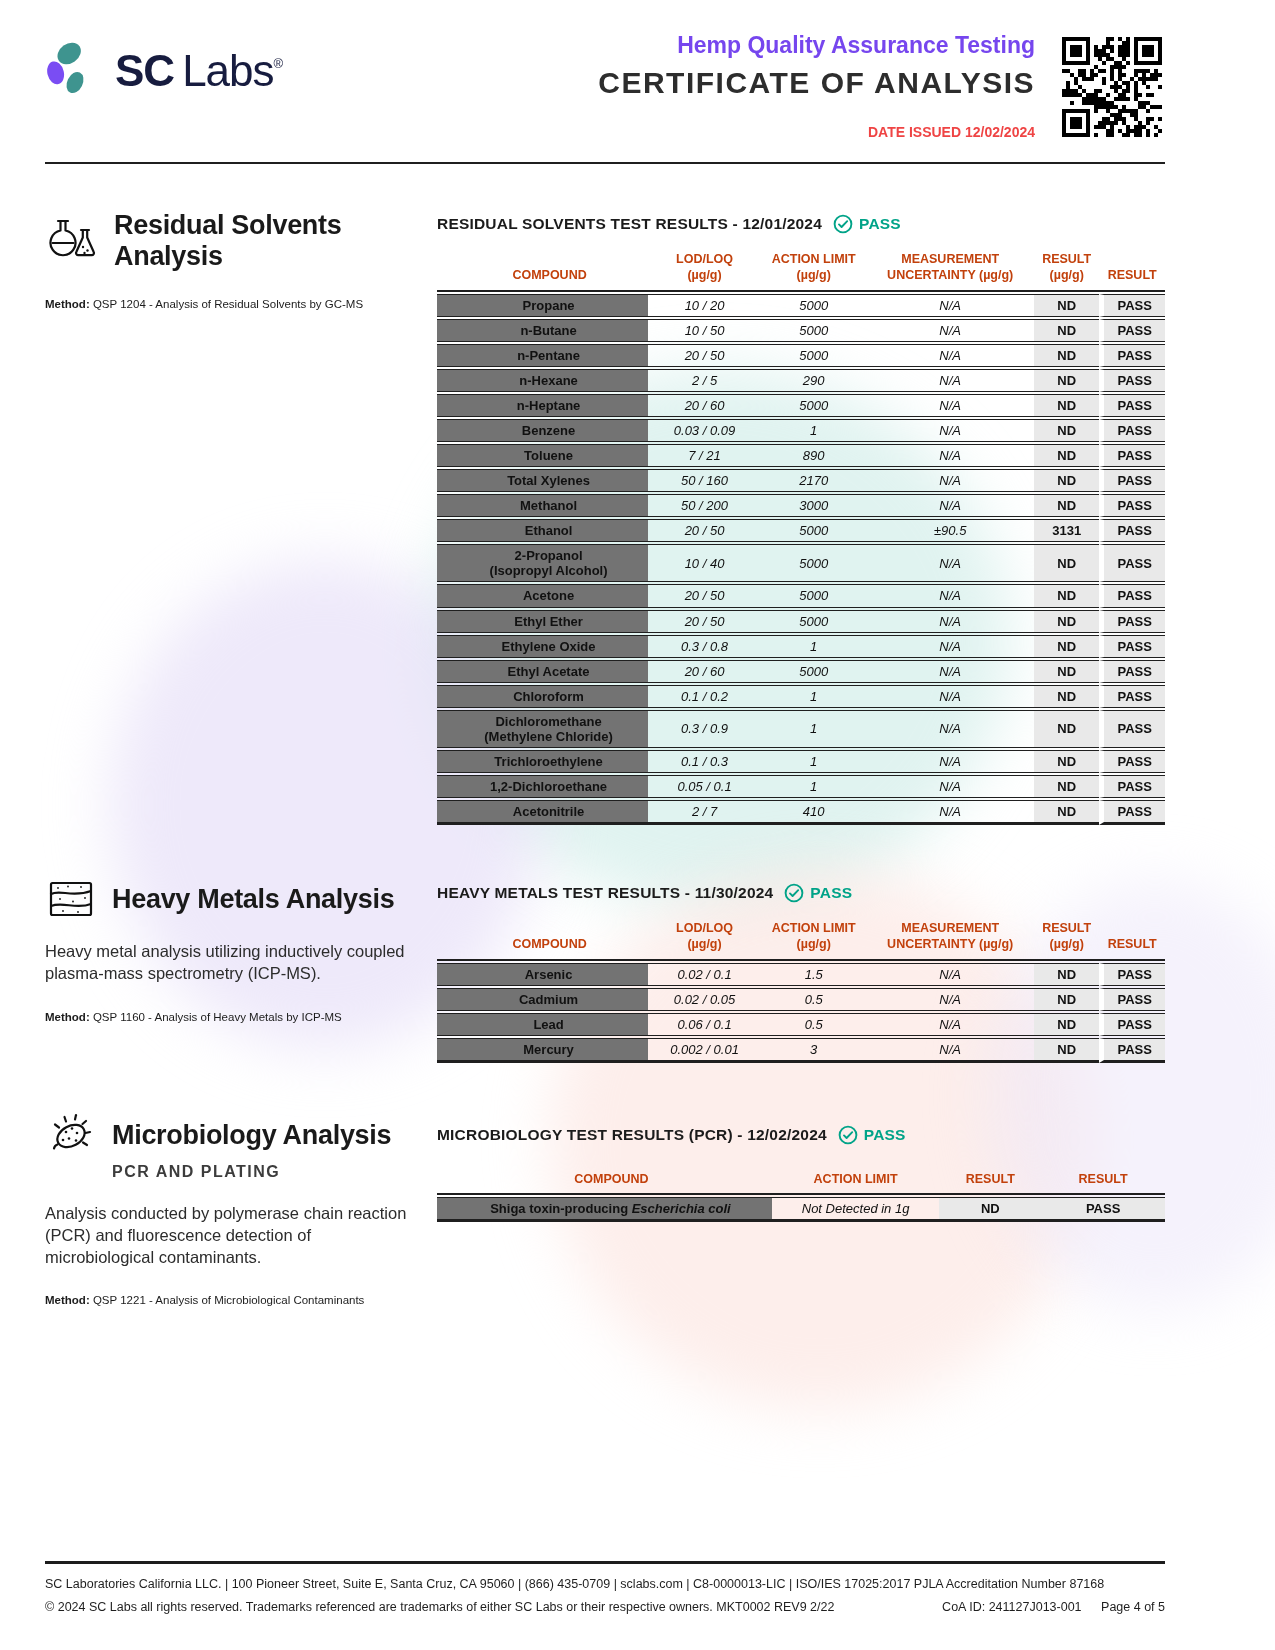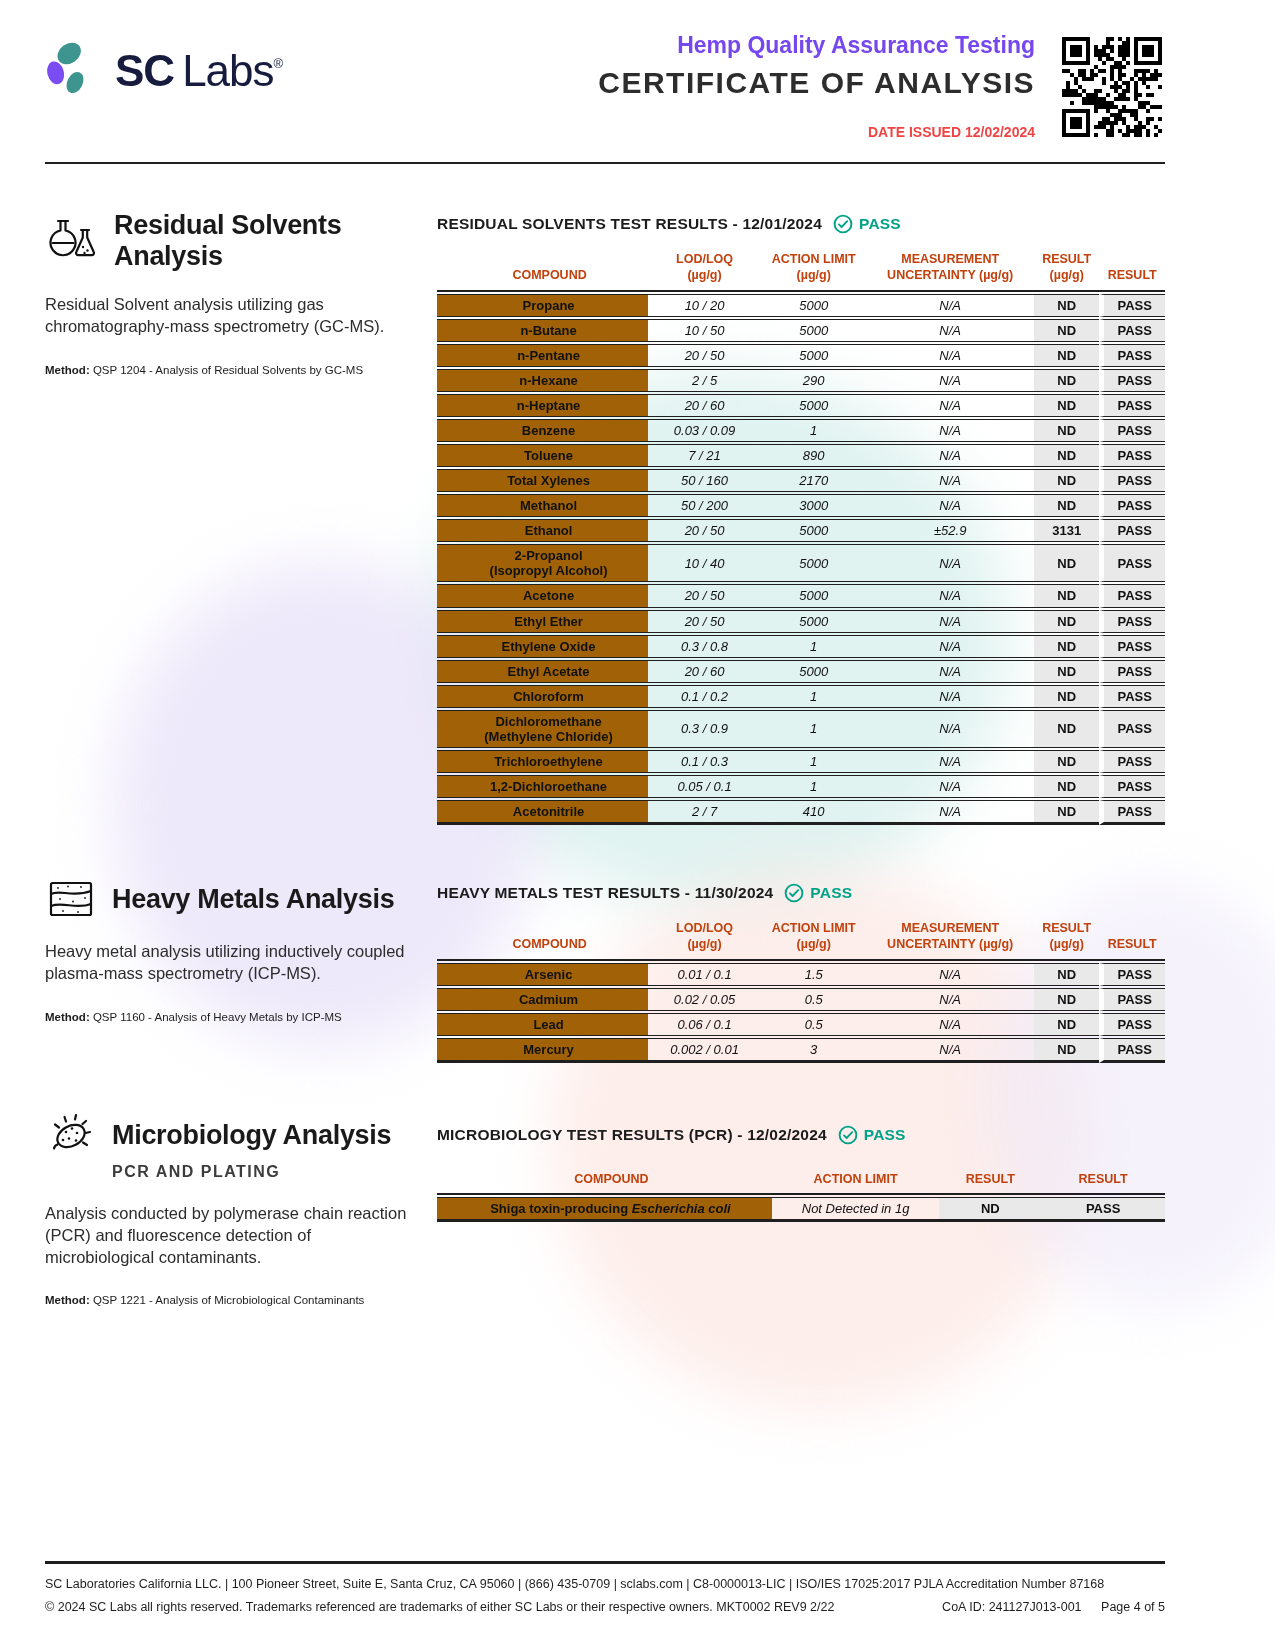--- a/index.html
+++ b/index.html
@@ -47,21 +47,21 @@
   .pass-label { color:#00A388; font-size:15.5px; font-weight:700; }
 
   
   table.results { width:100%; border-collapse:separate; border-spacing:0 2px; margin-top:15px; }
   table.results th { font-size:12.5px; line-height:1.3; vertical-align:bottom; text-align:center;
         font-weight:700; color:#c2410c; padding:0 4px 6px; border-bottom:2.5px solid #1f1f1f; }
   table.results th:first-child { text-align:center; padding-left:18px; }
   table.results td { font-size:13px; line-height:1.16; padding:3px 6px; text-align:center; color:#111;
         border-top:1.6px solid #1f1f1f; border-bottom:1.6px solid #1f1f1f; }
   table.results tbody tr:last-child td { border-bottom-width:3px; }
-  td.c0 { background:#a16207; text-align:right; padding-left:18px !important;
+  td.c0 { background:#737373; text-align:right; padding-left:18px !important;
           font-weight:700; white-space:pre-line; }
   .t6 td.c1, .t6 td.c2, .t6 td.c3 { font-style:italic; }
   .t6 td.c4, .t6 td.c5 { background:#E9E9E9; font-weight:700; }
   .t6 td.c5 { border-left:5px solid #fff; }
   .t4 td.c1 { font-style:italic; }
   .t4 td.c2, .t4 td.c3 { background:#E9E9E9; font-weight:700; }
   .t4 td { font-size:13.5px; }
 
   
   .footer { position:absolute; left:45px; right:110px; bottom:36px; z-index:1; }
@@ -345,21 +345,20 @@
               <path class="ico" d="M7.5 26 h21"></path>
               <path class="ico" d="M36 13 h8"></path>
               <path class="ico" d="M37.8 13 v7.5 l-6.5 14.5 a2.2 2.2 0 0 0 2 3.2 h13.4 a2.2 2.2 0 0 0 2 -3.2 L42.2 20.5 V13"></path>
               <circle cx="38" cy="30" r="1.2" fill="#111"></circle>
               <circle cx="42.5" cy="33.5" r="1.2" fill="#111"></circle>
               <circle cx="39.5" cy="36" r="1.2" fill="#111"></circle>
             </svg>
           </span>
           <span class="sec-title">Residual Solvents Analysis</span>
         </div>
-        <div class="sec-desc">Residual Solvent analysis utilizing gas chromatography-mass spectrometry (GC-MS).</div>
         <div class="sec-method"><b>Method:</b> <span>QSP 1204 - Analysis of Residual Solvents by GC-MS</span></div>
       </div>
       <div>
         <div class="results-title">
           <span>RESIDUAL SOLVENTS TEST RESULTS - 12/01/2024</span>
           <svg class="check" viewBox="0 0 20 20">
               <circle cx="10" cy="10" r="8.4" stroke="#00A388" stroke-width="1.9" fill="none"></circle>
               <path d="M6 10.4 l2.6 2.6 L14.2 7.2" stroke="#00A388" stroke-width="1.9" fill="none" stroke-linecap="round" stroke-linejoin="round"></path>
             </svg>
           <span class="pass-label">PASS</span>
@@ -453,21 +452,21 @@
                 <td class="c1">50 / 200</td>
                 <td class="c2">3000</td>
                 <td class="c3">N/A</td>
                 <td class="c4">ND</td>
                 <td class="c5">PASS</td>
               </tr>
               <tr>
                 <td class="c0">Ethanol</td>
                 <td class="c1">20 / 50</td>
                 <td class="c2">5000</td>
-                <td class="c3">±52.9</td>
+                <td class="c3">±90.5</td>
                 <td class="c4">3131</td>
                 <td class="c5">PASS</td>
               </tr>
               <tr>
                 <td class="c0">2-Propanol
 (Isopropyl Alcohol)</td>
                 <td class="c1">10 / 40</td>
                 <td class="c2">5000</td>
                 <td class="c3">N/A</td>
                 <td class="c4">ND</td>
@@ -598,21 +597,21 @@
                 <th>LOD/LOQ<br>(µg/g)</th>
                 <th>ACTION LIMIT<br>(µg/g)</th>
                 <th>MEASUREMENT<br>UNCERTAINTY (µg/g)</th>
                 <th>RESULT<br>(µg/g)</th>
                 <th>RESULT</th>
               </tr>
             </thead>
           <tbody>
               <tr>
                 <td class="c0">Arsenic</td>
-                <td class="c1">0.01 / 0.1</td>
+                <td class="c1">0.02 / 0.1</td>
                 <td class="c2">1.5</td>
                 <td class="c3">N/A</td>
                 <td class="c4">ND</td>
                 <td class="c5">PASS</td>
               </tr>
               <tr>
                 <td class="c0">Cadmium</td>
                 <td class="c1">0.02 / 0.05</td>
                 <td class="c2">0.5</td>
                 <td class="c3">N/A</td>

